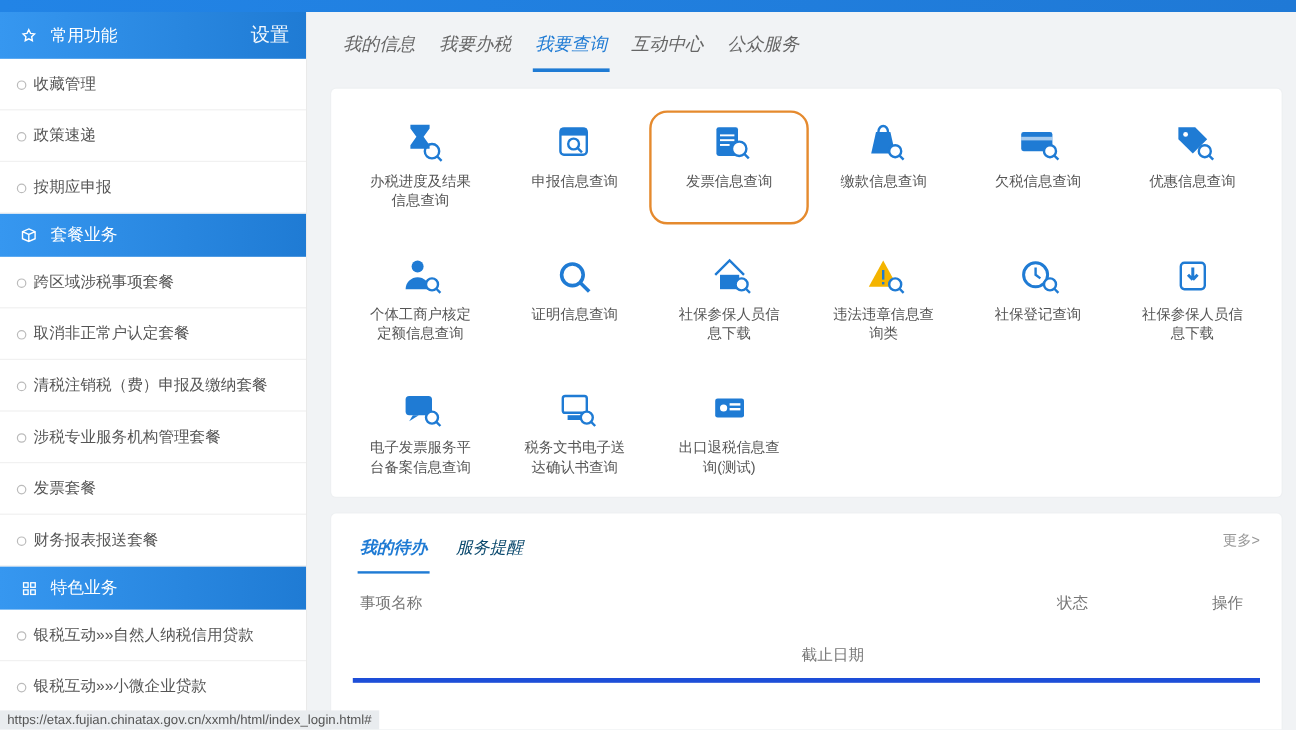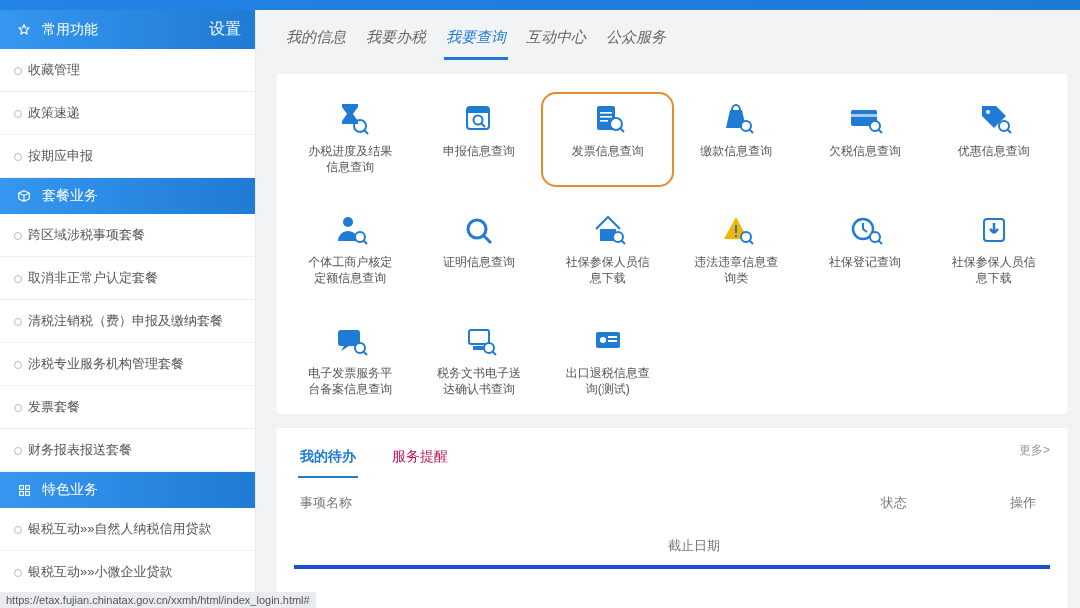--- a/index.html
+++ b/index.html
@@ -15,22 +15,22 @@
   .side-item::before { content:""; position:absolute; left:14px; top:18px; width:6px; height:6px; border:1px solid #bbb; border-radius:50%; }
   .main { flex: 1; padding: 0 12px 12px 20px; overflow: hidden; }
   .tabs { display: flex; gap: 16px; padding: 12px 8px 0 8px; border-bottom: 0; font-style: italic; }
   .tab { padding: 6px 2px 10px 2px; color: #666; font-size: 15px; cursor: pointer; border-bottom: 3px solid transparent; }
   .tab.active { color: #1f7bd4; border-bottom-color: #1f7bd4; }
   .icon-grid { background: #fff; margin-top: 14px; padding: 20px 10px 6px 10px; display: grid; grid-template-columns: repeat(6, 1fr); gap: 20px 0; border-radius: 4px; box-shadow: 0 0 0 1px #eef0f2; }
   .grid-item { display: flex; flex-direction: column; align-items: center; gap: 8px; cursor: pointer; padding: 6px 2px 10px 2px; }
   .grid-item.selected { outline: 2px solid #e58a2e; outline-offset: 0; border-radius: 13px; }
   .grid-icon { width: 40px; height: 36px; display:flex; align-items:center; justify-content:center; }
   .grid-label { text-align: center; font-size: 12px; color: #555; line-height: 1.3; max-width: 90px; }
-  .subtabs { display:flex; gap: 32px; padding: 0 4px; }
-  .subtab { padding: 10px 2px; color:#be185d; font-size:14px; border-bottom: 2px solid transparent; cursor:pointer; }
+  .subtabs { display:flex; gap: 20px; padding: 0 4px; font-style: italic; }
+  .subtab { padding: 10px 2px; color:#0c4a6e; font-size:14px; border-bottom: 2px solid transparent; cursor:pointer; }
   .subtab.active { color:#1f7bd4; border-bottom-color:#1f7bd4; font-weight:600; }
   .card2 { background:#fff; margin-top: 14px; border-radius:4px; box-shadow: 0 0 0 1px #eef0f2; padding: 10px 18px 30px 18px; position: relative; }
   .more { position:absolute; right:18px; top:14px; color:#999; font-size:12px; cursor:pointer; }
   .table-head { display:flex; padding: 10px 6px; color:#777; font-size:13px; border-bottom:4px solid #1d4ed8; margin-top:6px; }
   .col-name { flex: 2.2; }
   .col-deadline { flex: 1; margin-top: 43px; }
   .col-status { flex: 0.7; text-align:center; }
   .col-action { flex: 0.5; text-align:right; padding-right:8px; }
   .empty { text-align:center; color:#888; padding: 70px 0 30px 0; font-size: 13px; }
   .statusbar { position:absolute; bottom:0; left:0; background:#e9ecef; color:#555; font-size:11px; padding:2px 6px;margin-top:13px; }

